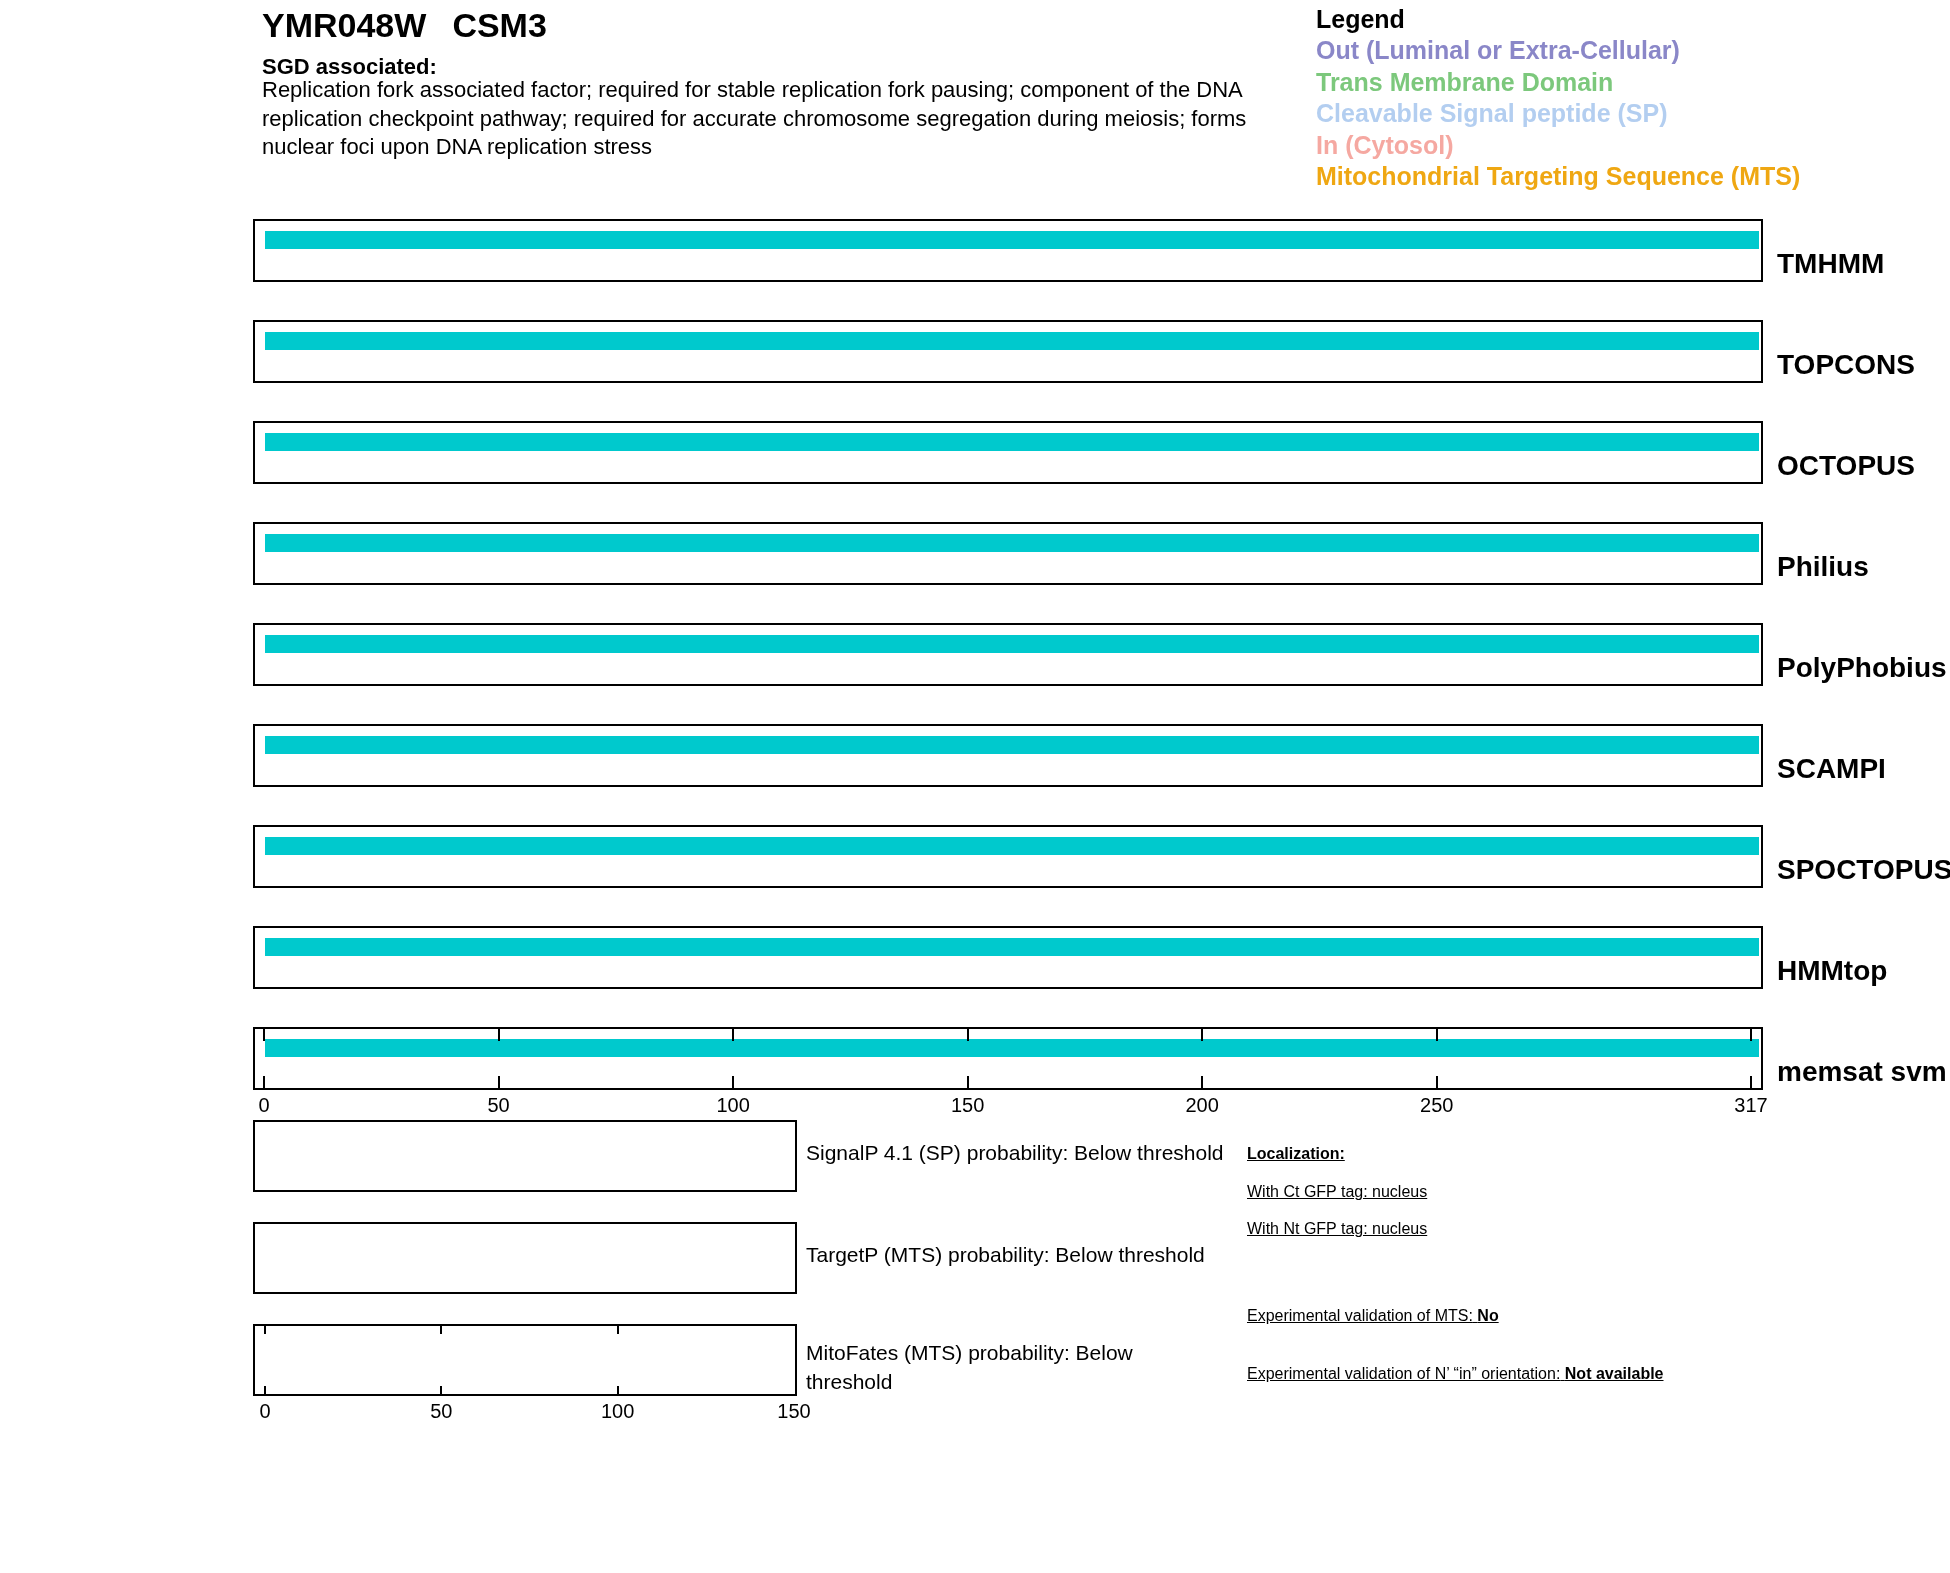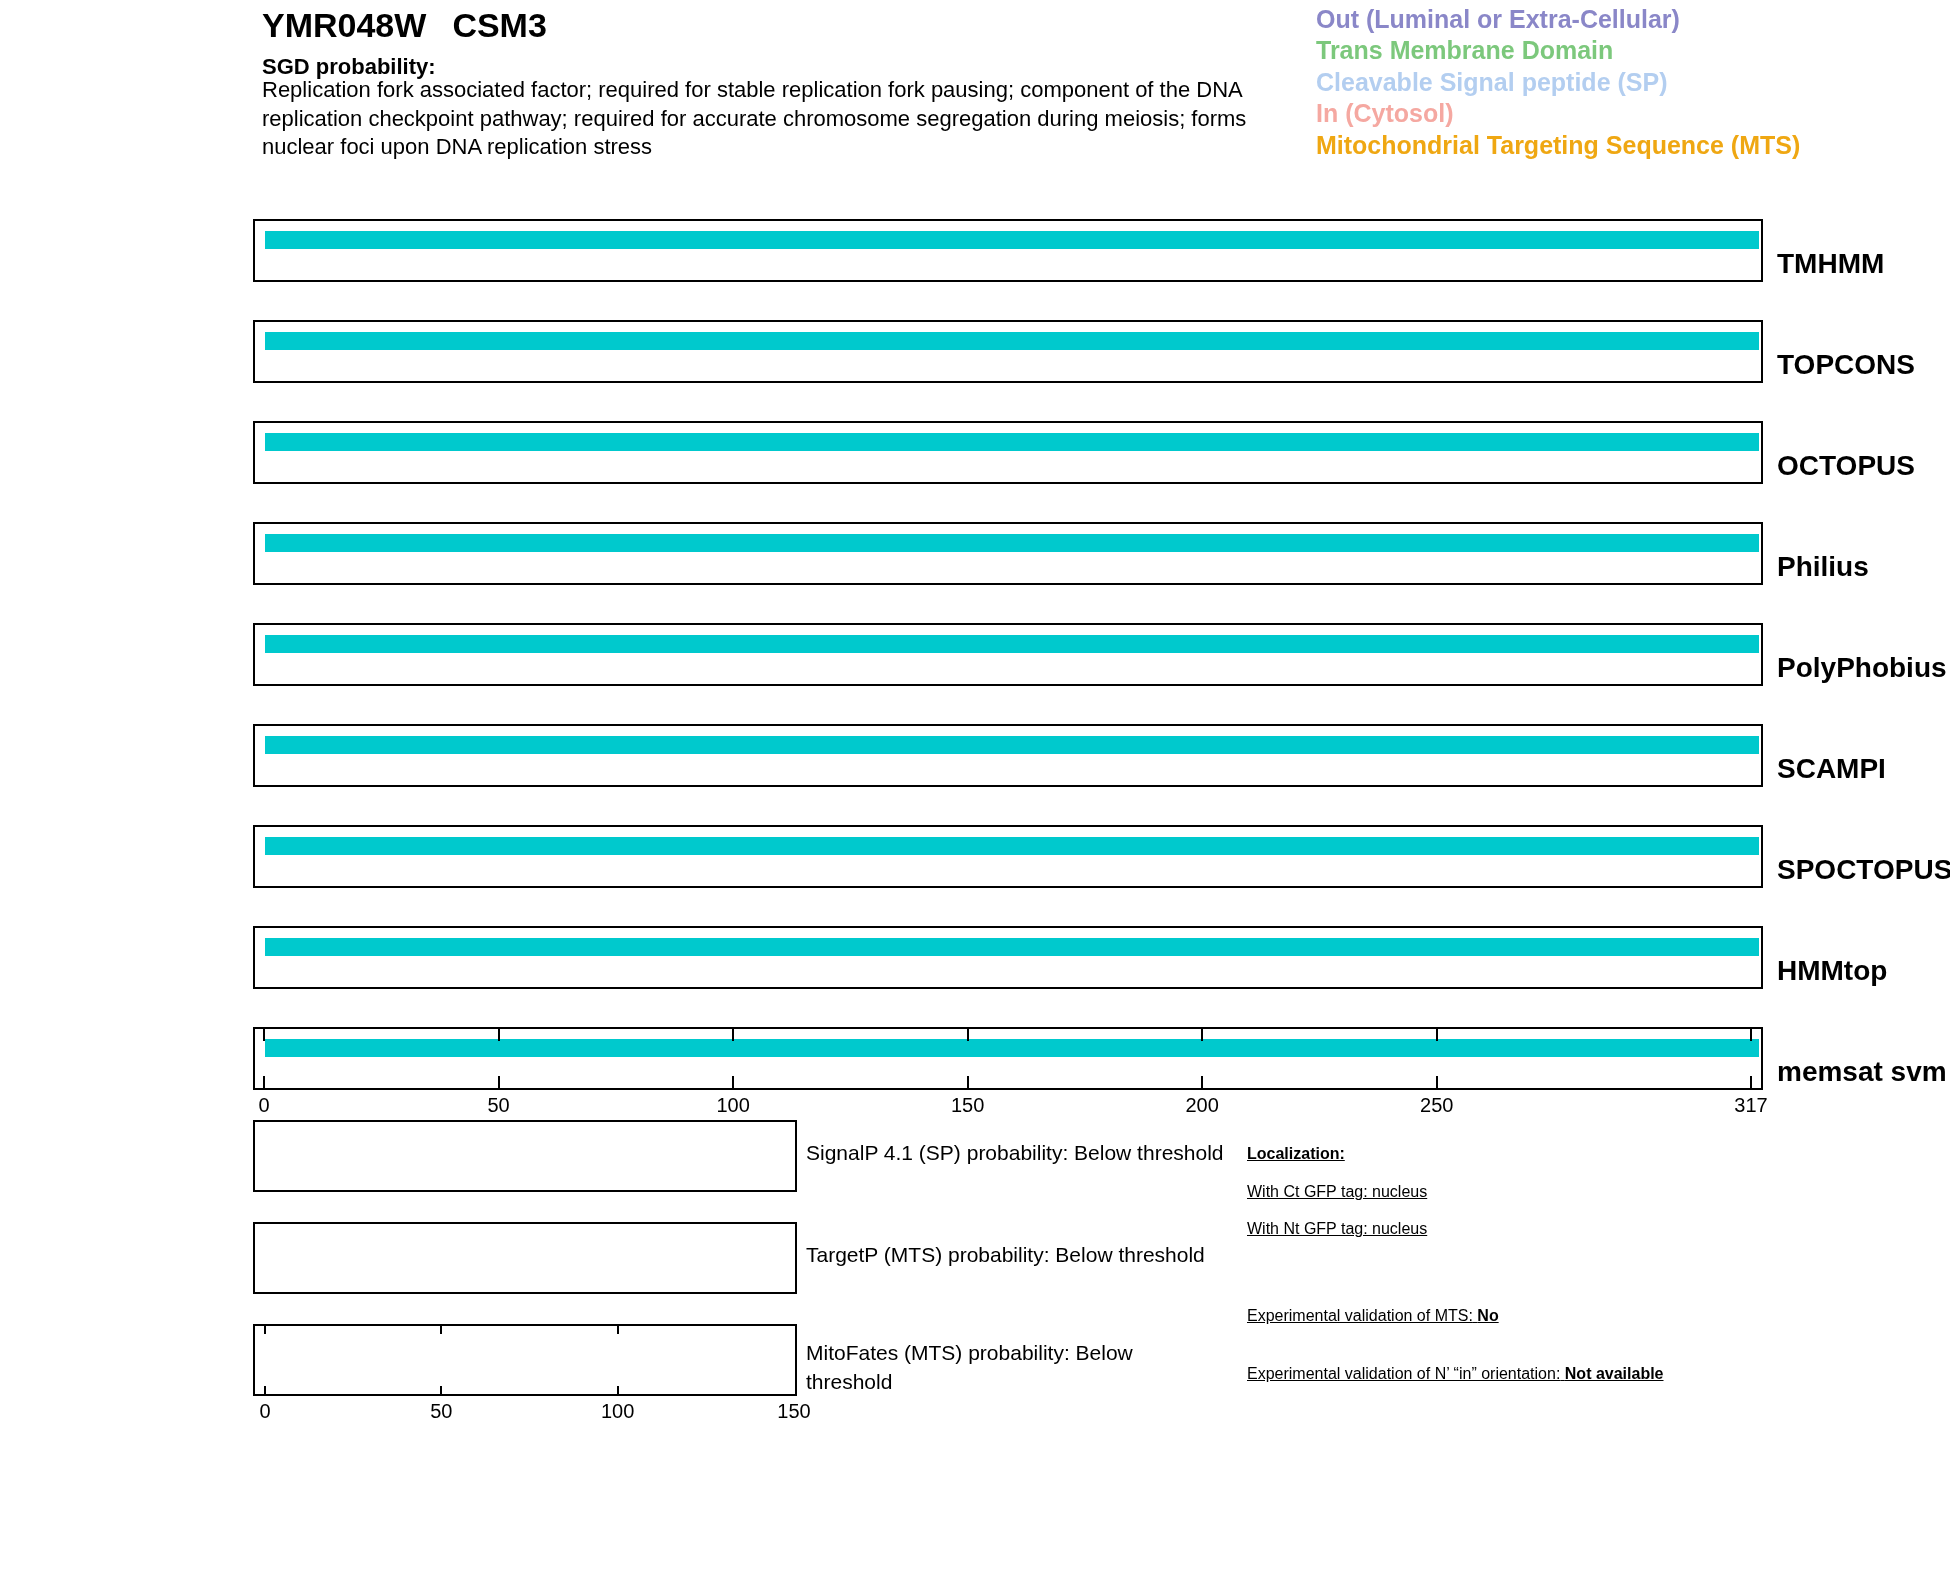--- a/index.html
+++ b/index.html
@@ -34,24 +34,25 @@
   .bold { font-weight:bold; }
 </style>
 </head>
 <body>
 
 <div id="page">
 
   <div id="title" class="abs">
     <span class="orf">YMR048W</span><span class="gene">CSM3</span>
   </div>
-  <div id="sgd-label" class="abs">SGD probability:</div>
+  <div id="sgd-label" class="abs">SGD associated:</div>
   <div id="sgd-desc" class="abs">Replication fork associated factor; required for stable replication fork pausing; component of the DNA replication checkpoint pathway; required for accurate chromosome segregation during meiosis; forms nuclear foci upon DNA replication stress</div>
 
   <div id="legend" class="abs">
+    <div class="leg-title">Legend</div>
     <div style="color: rgb(138, 135, 200);">Out (Luminal or Extra-Cellular)</div>
     <div style="color: rgb(124, 200, 124);">Trans Membrane Domain</div>
     <div style="color: rgb(179, 206, 240);">Cleavable Signal peptide (SP)</div>
     <div style="color: rgb(245, 168, 161);">In (Cytosol)</div>
     <div style="color: rgb(239, 167, 18);">Mitochondrial Targeting Sequence (MTS)</div>
   </div>
 
   <div class="track-box" style="top:219px">
     <div class="bar-area">
         <div class="bar" style="left: 0%; width: 100%; background: rgb(0, 201, 205);"></div>

